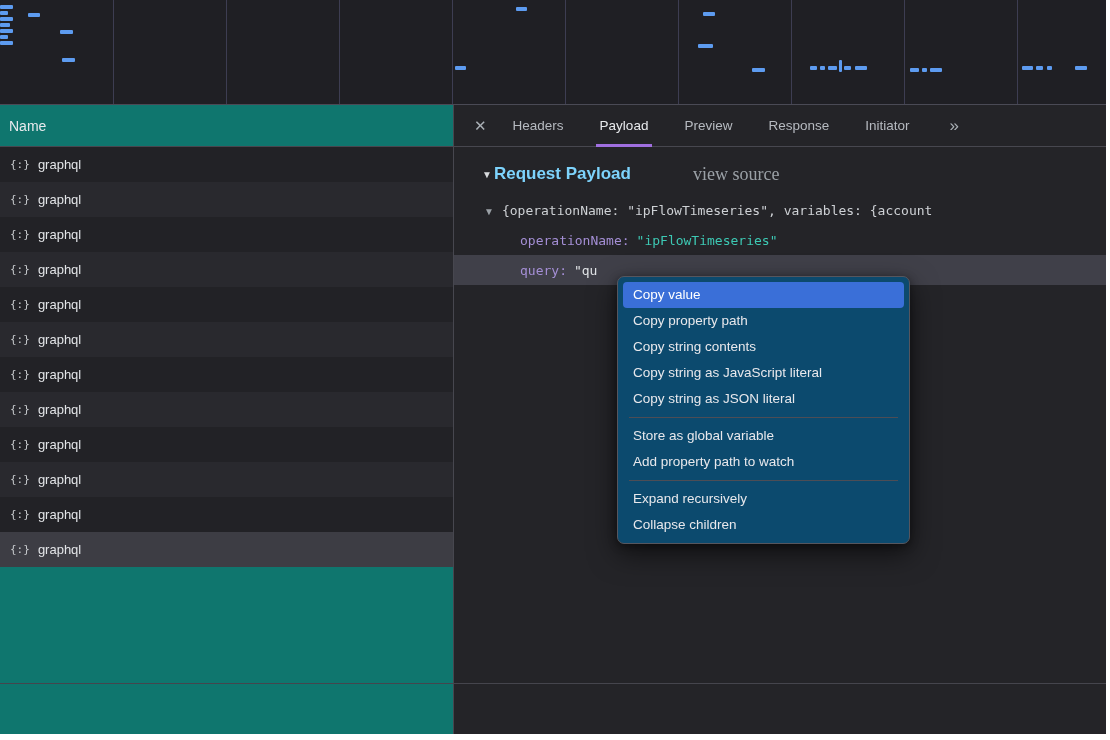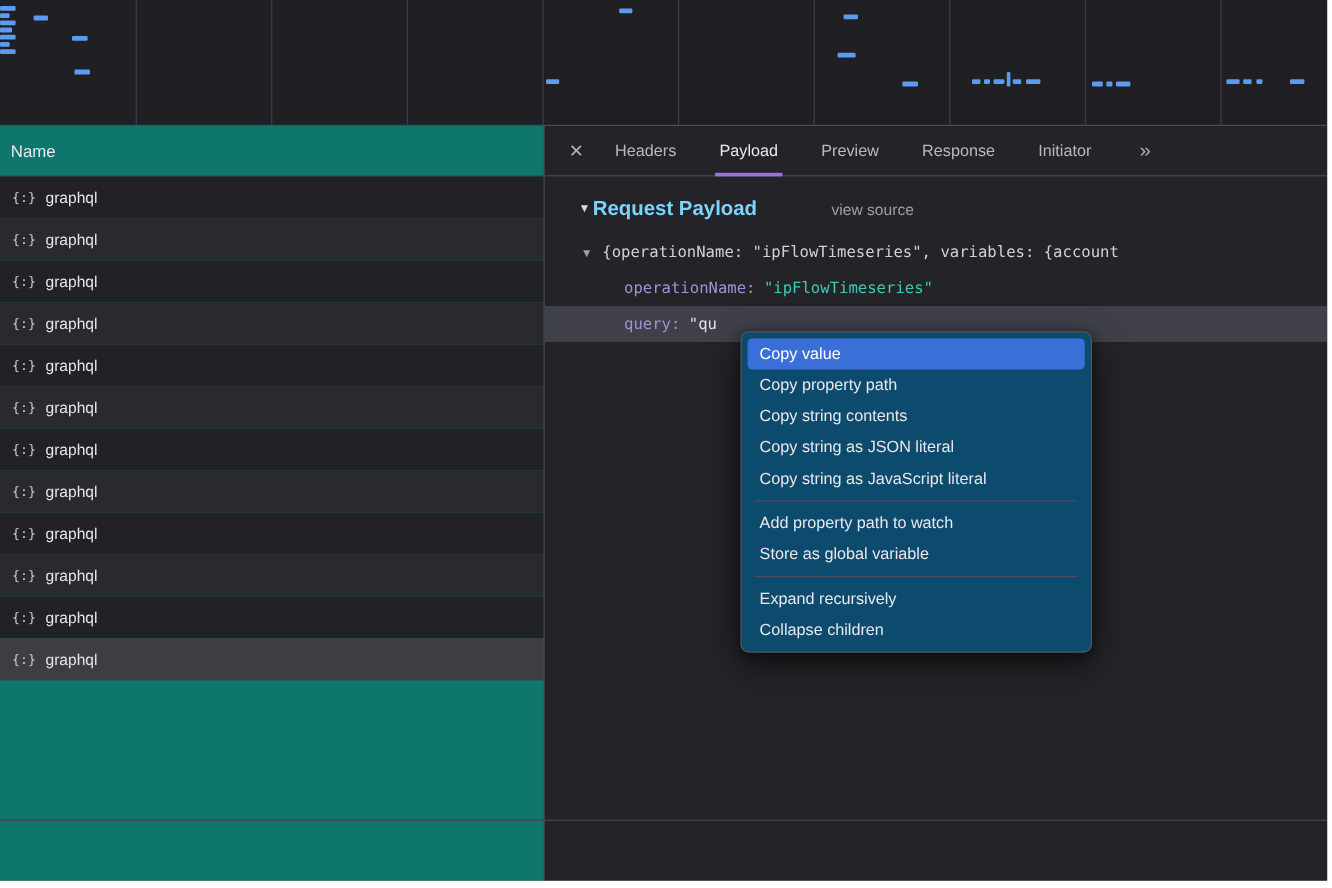--- a/index.html
+++ b/index.html
@@ -29,21 +29,21 @@
   .tab { color:#b6bac0; font-size:13.5px; margin-right:36px; height:42px; line-height:42px; position:relative; white-space:nowrap; }
   .tab.active { color:#e8eaed; }
   .tab.active::after { content:""; position:absolute; left:-4px; right:-4px; bottom:0; height:3px; background:var(--tab-underline,#a06fe0); }
   .overflow-btn { color:#aab0b6; font-size:17px; margin-left:4px; }
 
   
   .payload-head { display:flex; align-items:center; margin:16px 0 6px 28px; height:22px; }
   .tri { color:#9aa0a6; font-size:10px; }
   .tri.bright { color:#d8dadd; margin-right:2px; }
   .section-title { font-weight:bold; font-size:17px; color:#7dd3fc; }
-  .view-source { color:#9aa0a6; font-size:13px; margin-left:62px; }
+  .view-source { color:#9aa0a6; font-size:18px; margin-left:62px;font-family:Liberation Serif, serif; }
 
   .tree { position:relative; margin-top:10px; }
   .tree-row { position:relative; height:30px; line-height:30px; white-space:nowrap; overflow:hidden; }
   .tree-row.hl { background:var(--highlight-row,#404049); }
   .code { font-family:"DejaVu Sans Mono", monospace; font-size:13px; }
   .preview { color:#ced1d5; margin-left:8px; }
   .ind1 { padding-left:30px; }
   .ind2 { padding-left:66px; }
   .ind1b { padding-left:50px; }
   .key { color:var(--key-color,#a58fd6); }
@@ -203,23 +203,23 @@
       </div>
     </div>
   </div>
 
   <div class="bottom-rule"></div>
 
   <div class="context-menu" id="context-menu">
       <div class="menu-item highlighted">Copy value</div>
       <div class="menu-item">Copy property path</div>
       <div class="menu-item">Copy string contents</div>
+      <div class="menu-item">Copy string as JavaScript literal</div>
       <div class="menu-item">Copy string as JSON literal</div>
-      <div class="menu-item">Copy string as JavaScript literal</div>
       <div class="menu-sep"></div>
+      <div class="menu-item">Store as global variable</div>
       <div class="menu-item">Add property path to watch</div>
-      <div class="menu-item">Store as global variable</div>
       <div class="menu-sep"></div>
       <div class="menu-item">Expand recursively</div>
       <div class="menu-item">Collapse children</div>
     </div>
 
 </div>
 
 </body></html>

